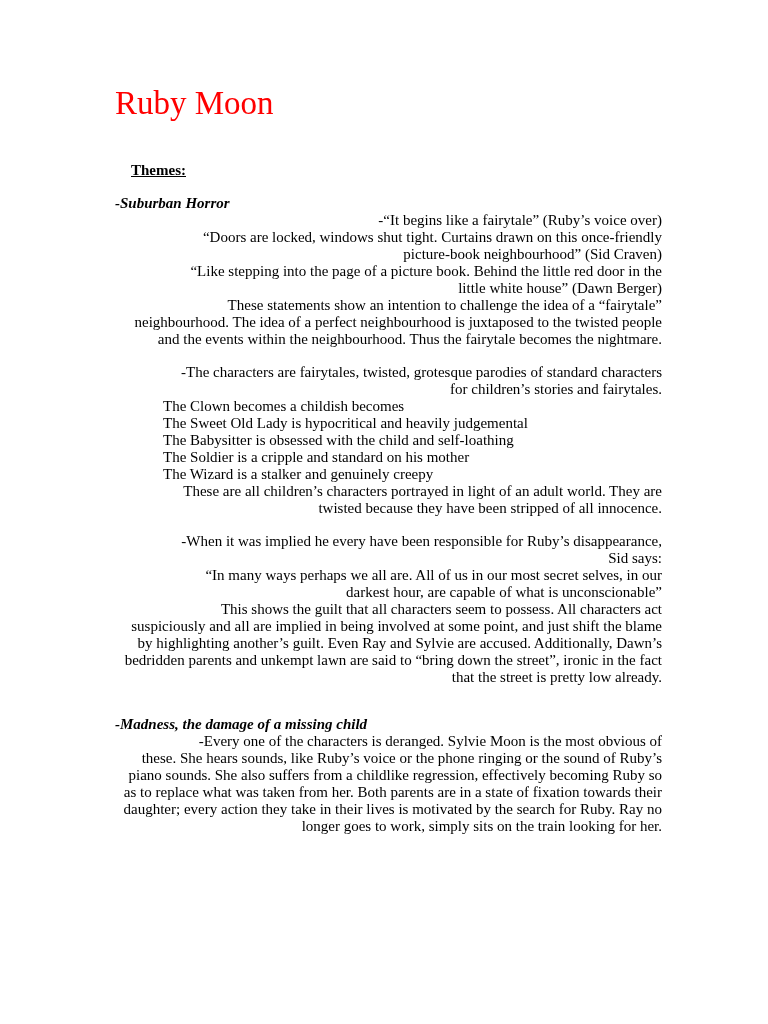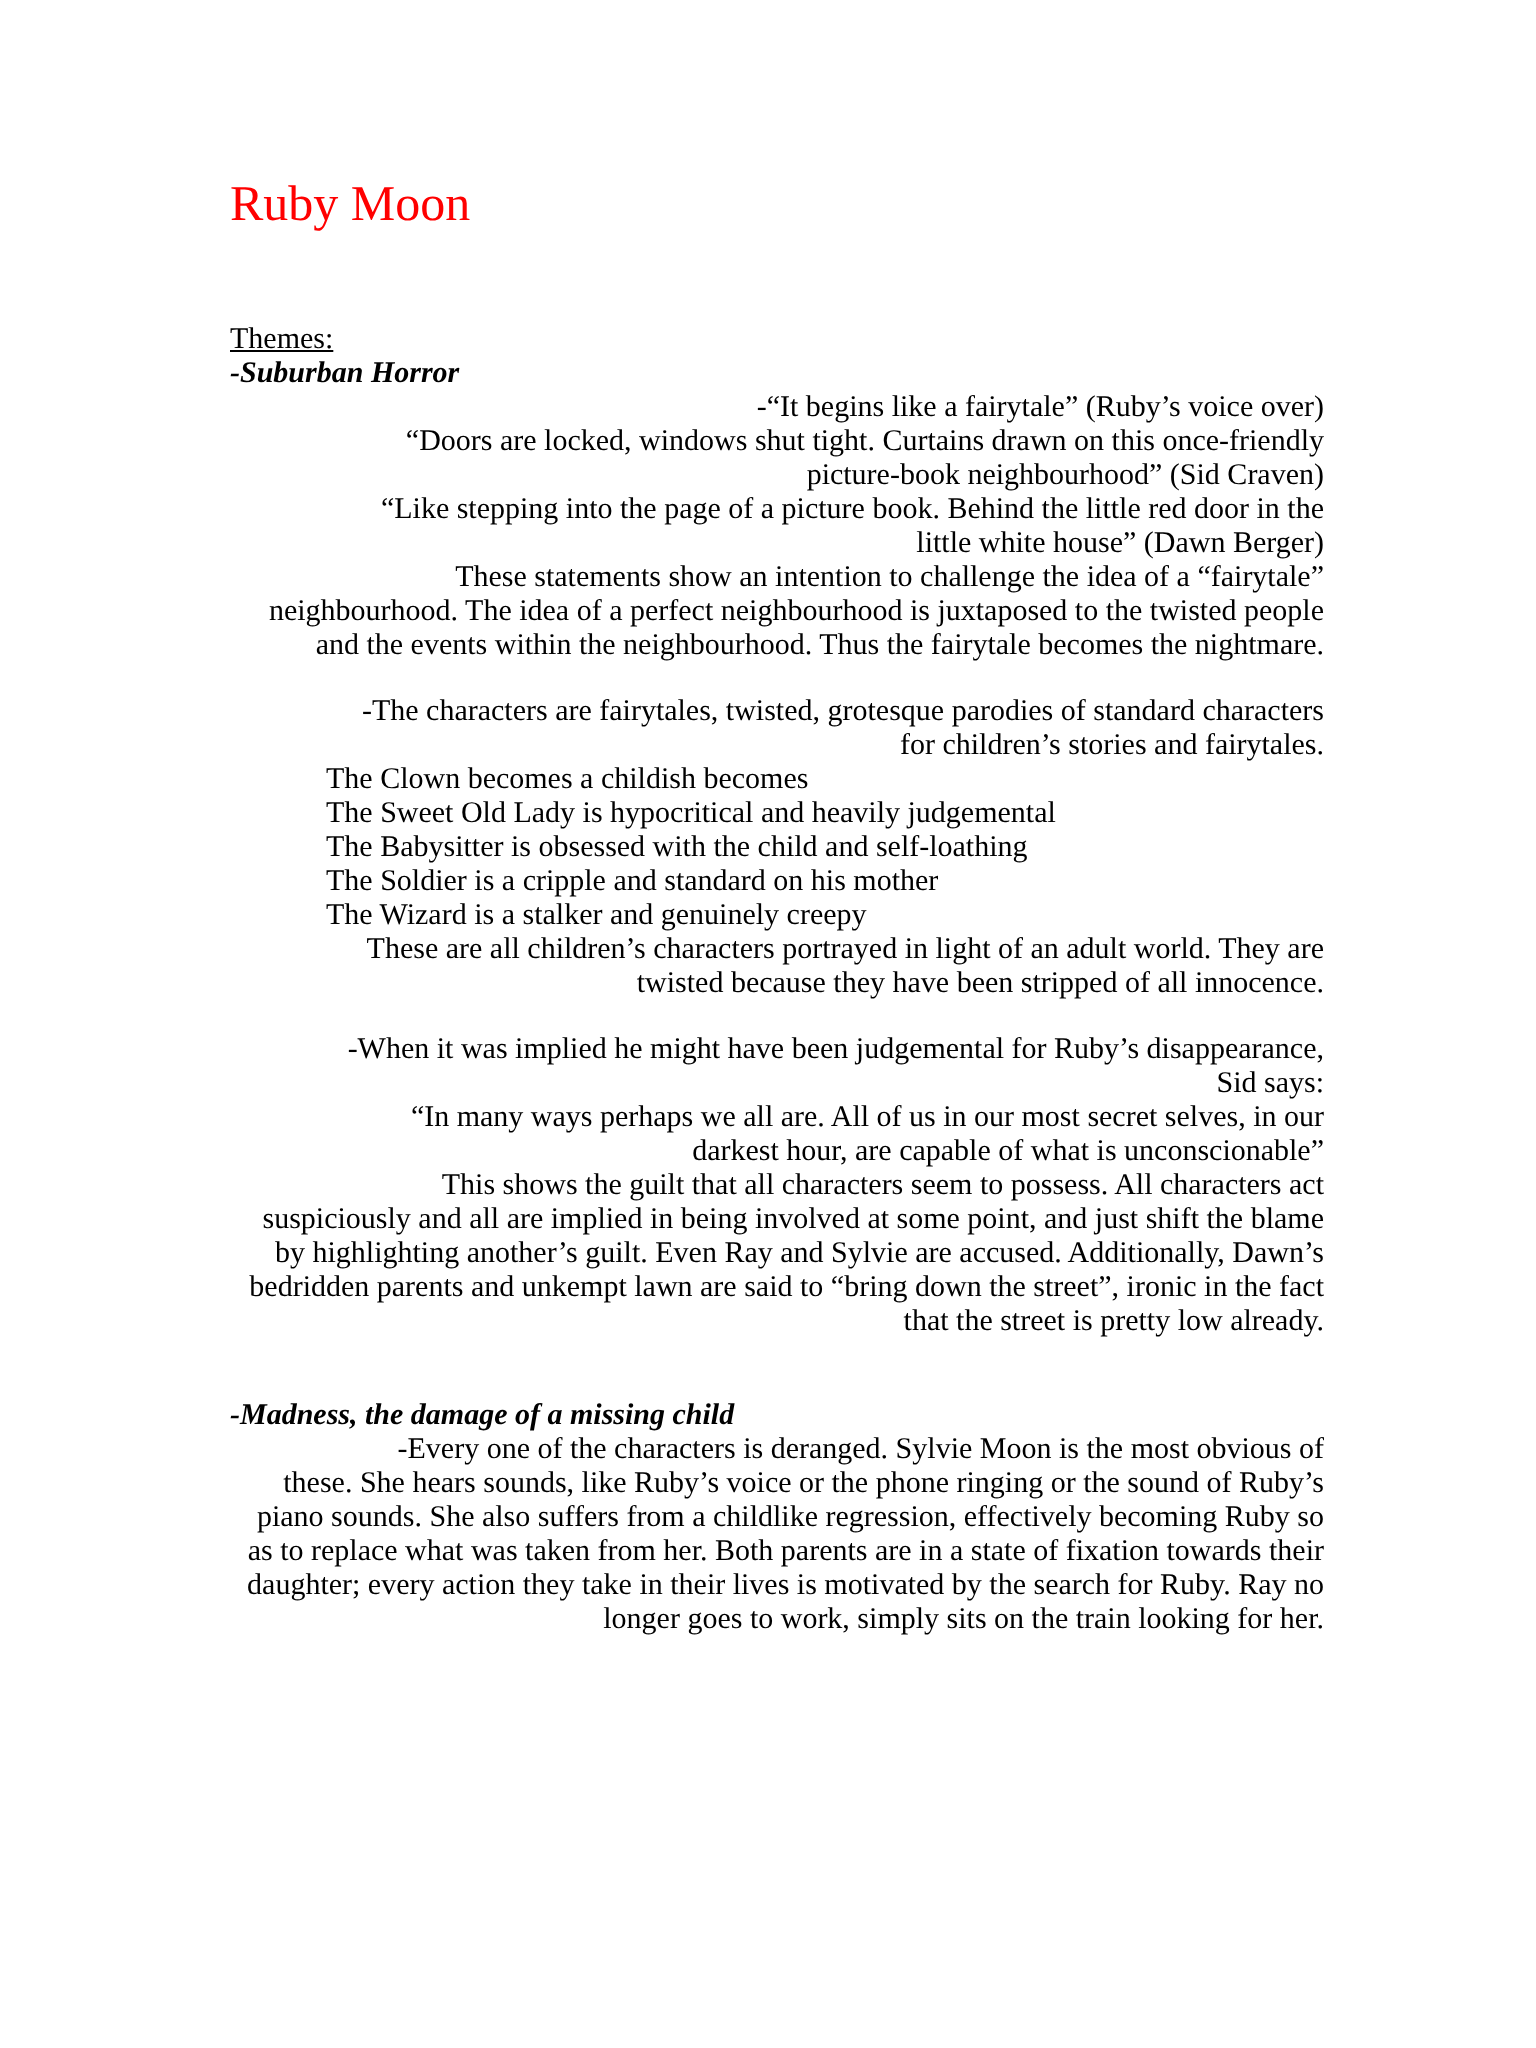--- a/index.html
+++ b/index.html
@@ -16,33 +16,33 @@
     font-family: "Liberation Serif", "DejaVu Serif", serif;
     color: #000000;
   }
   .doc {
     position: absolute;
     left: 115px;
     top: 84px;
     width: 547px;
   }
   .doc-title {
-    font-size: 25px;
+    font-size: 33px;
     line-height: 38px;
     font-weight: normal;
     margin: 0 0 40px 0;
   }
   .body-text {
     font-size: 15px;
     line-height: 17px;
   }
   .heading {
-    font-weight: normal;
+    font-weight: bold;
     text-decoration: underline;
-    margin: 0;
+    margin: 16px;
   }
   .subheading {
     font-weight: bold;
     margin: 0;
     font-style: italic;
   }
   .para {
     margin: 0;
     text-indent: 48px;
     text-align: right;
@@ -86,21 +86,21 @@
       <div class="char-line">The Clown becomes a childish becomes</div>
       <div class="char-line">The Sweet Old Lady is hypocritical and heavily judgemental</div>
       <div class="char-line">The Babysitter is obsessed with the child and self-loathing</div>
       <div class="char-line">The Soldier is a cripple and standard on his mother</div>
       <div class="char-line">The Wizard is a stalker and genuinely creepy</div>
 
       <p class="para">These are all children’s characters portrayed in light of an adult world. They are twisted because they have been stripped of all innocence.</p>
 
       <div class="gap"></div>
 
-      <p class="para">-When it was implied he might have been judgemental for Ruby’s disappearance, Sid says:</p>
+      <p class="para">-When it was implied he every have been responsible for Ruby’s disappearance, Sid says:</p>
 
       <p class="para">“In many ways perhaps we all are. All of us in our most secret selves, in our darkest hour, are capable of what is unconscionable”</p>
 
       <p class="para">This shows the guilt that all characters seem to possess. All characters act suspiciously and all are implied in being involved at some point, and just shift the blame by highlighting another’s guilt. Even Ray and Sylvie are accused. Additionally, Dawn’s bedridden parents and unkempt lawn are said to “bring down the street”, ironic in the fact that the street is pretty low already.</p>
 
       <div class="gap-double"></div>
 
       <div class="subheading">-Madness, the damage of a missing child</div>
 
       <p class="para">-Every one of the characters is deranged. Sylvie Moon is the most obvious of these. She hears sounds, like Ruby’s voice or the phone ringing or the sound of Ruby’s piano sounds. She also suffers from a childlike regression, effectively becoming Ruby so as to replace what was taken from her. Both parents are in a state of fixation towards their daughter; every action they take in their lives is motivated by the search for Ruby. Ray no longer goes to work, simply sits on the train looking for her.</p>

